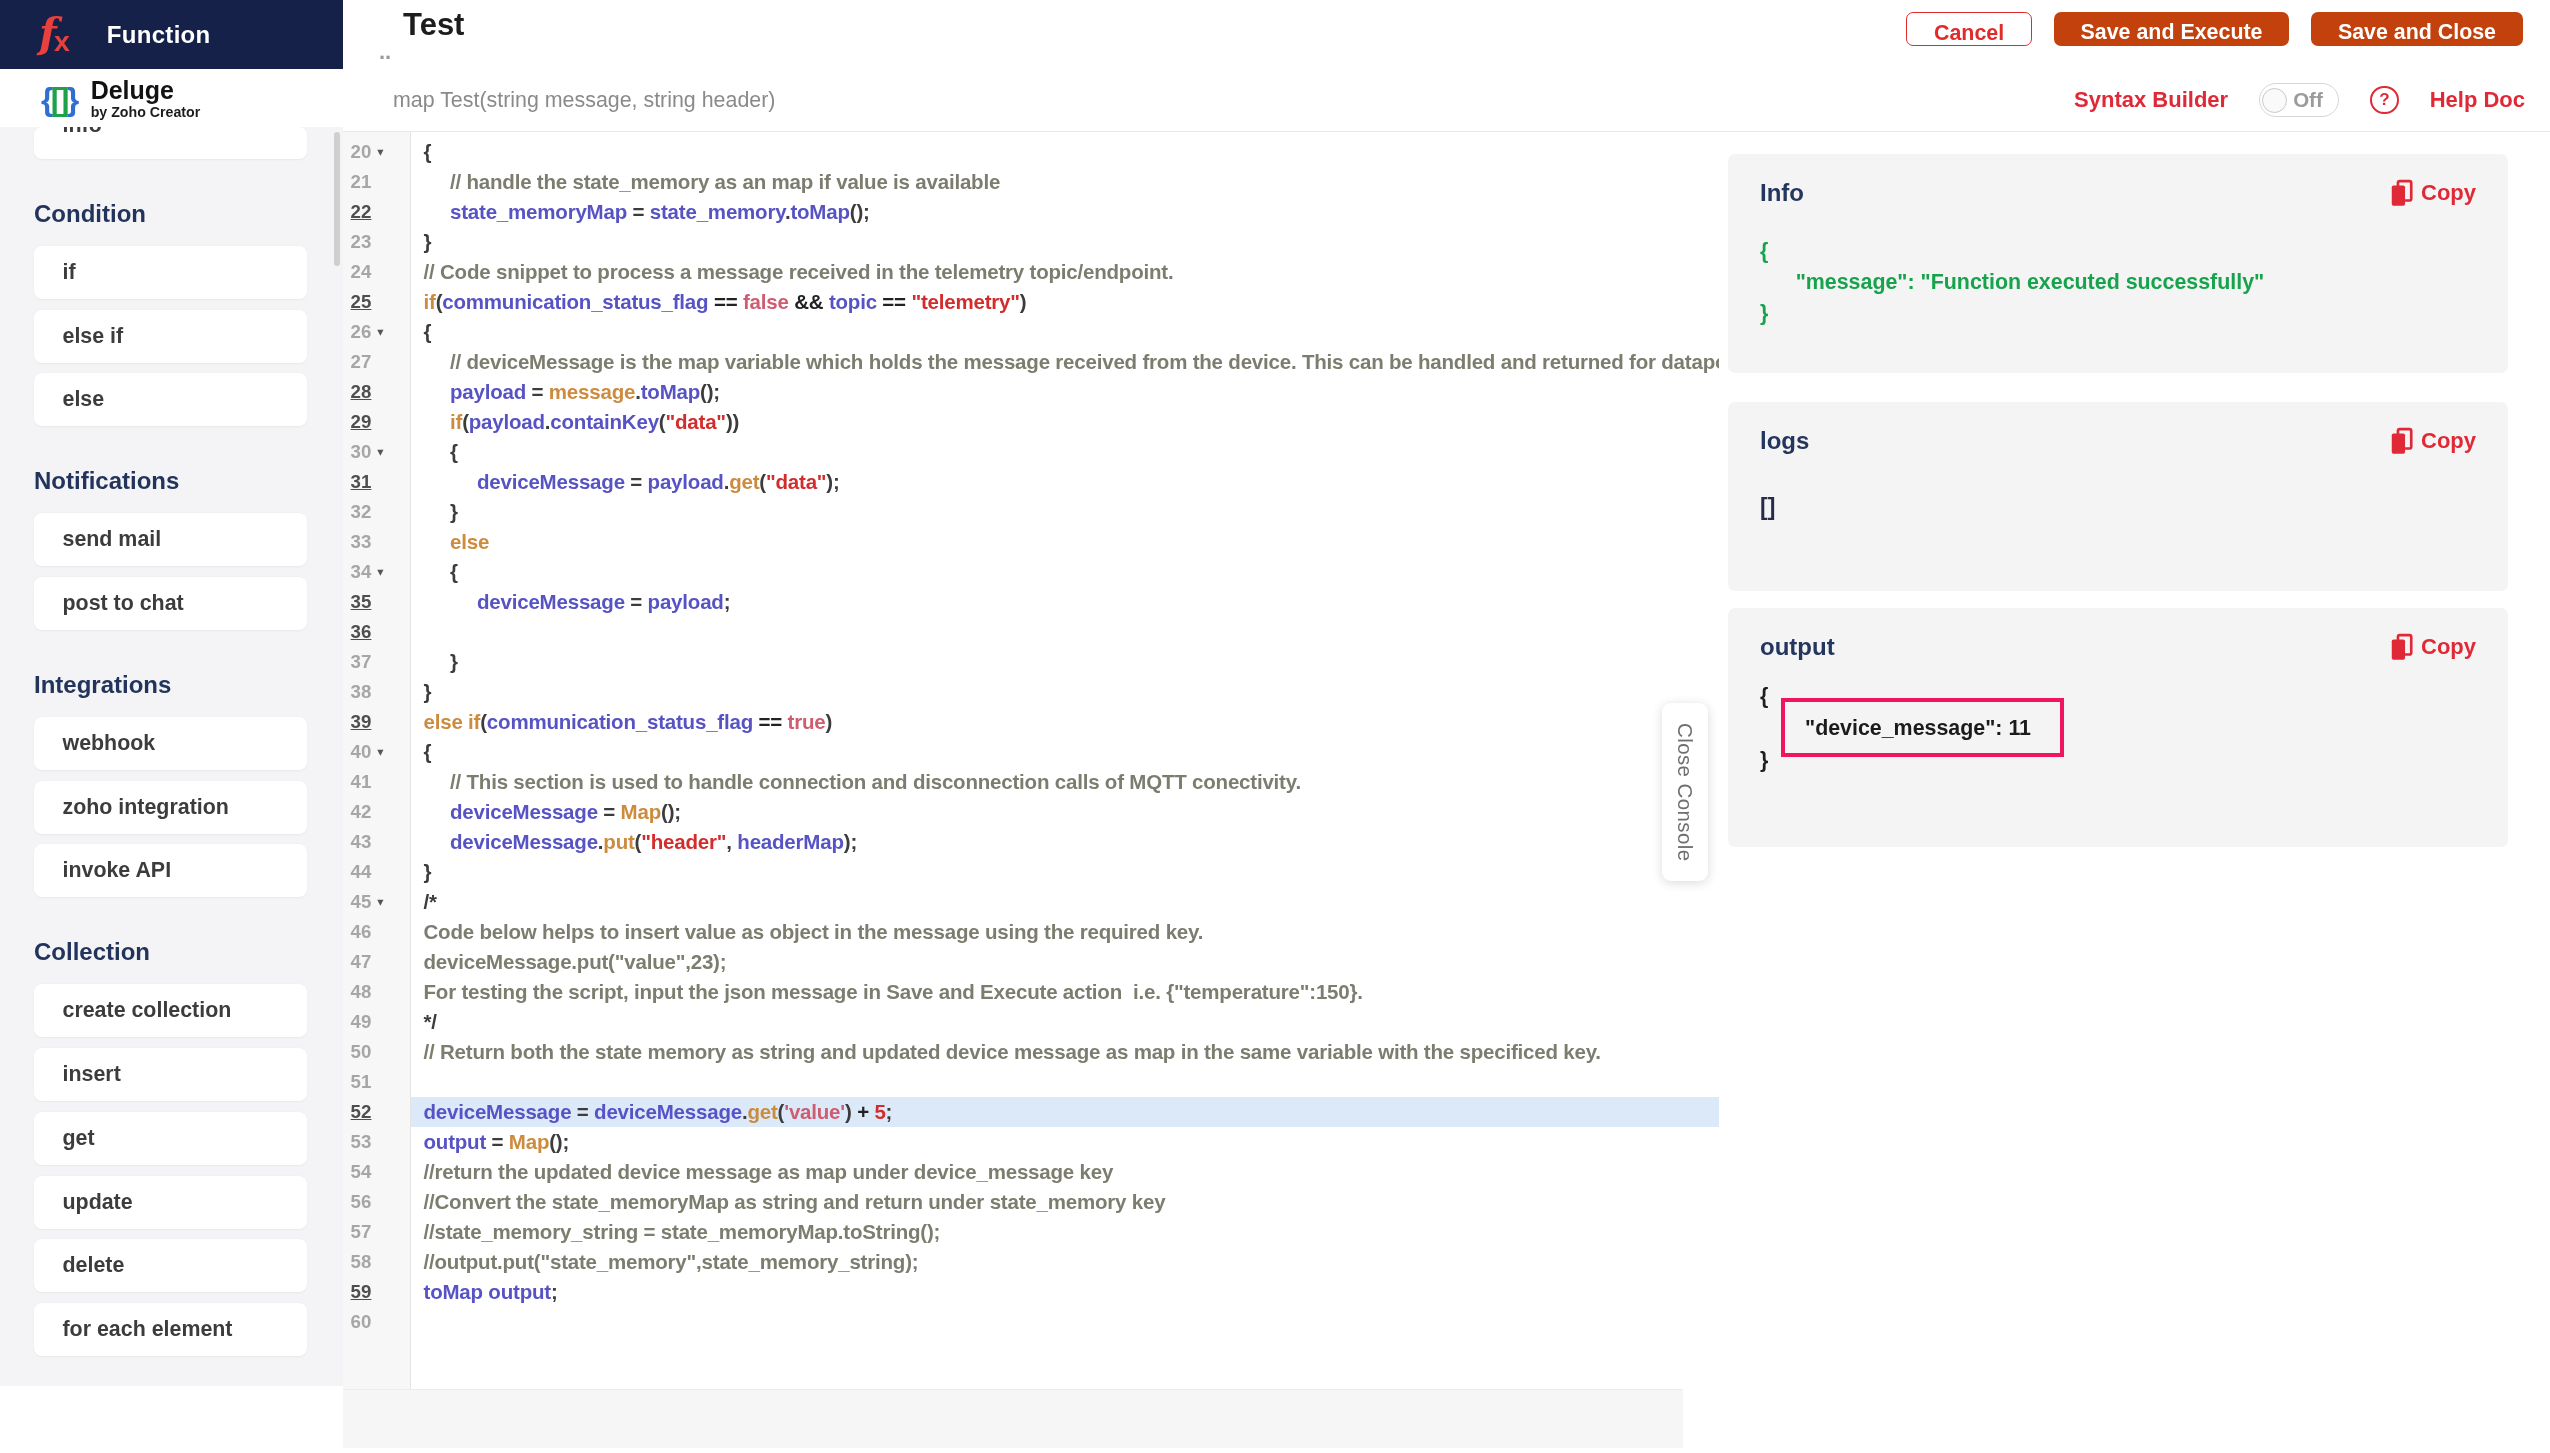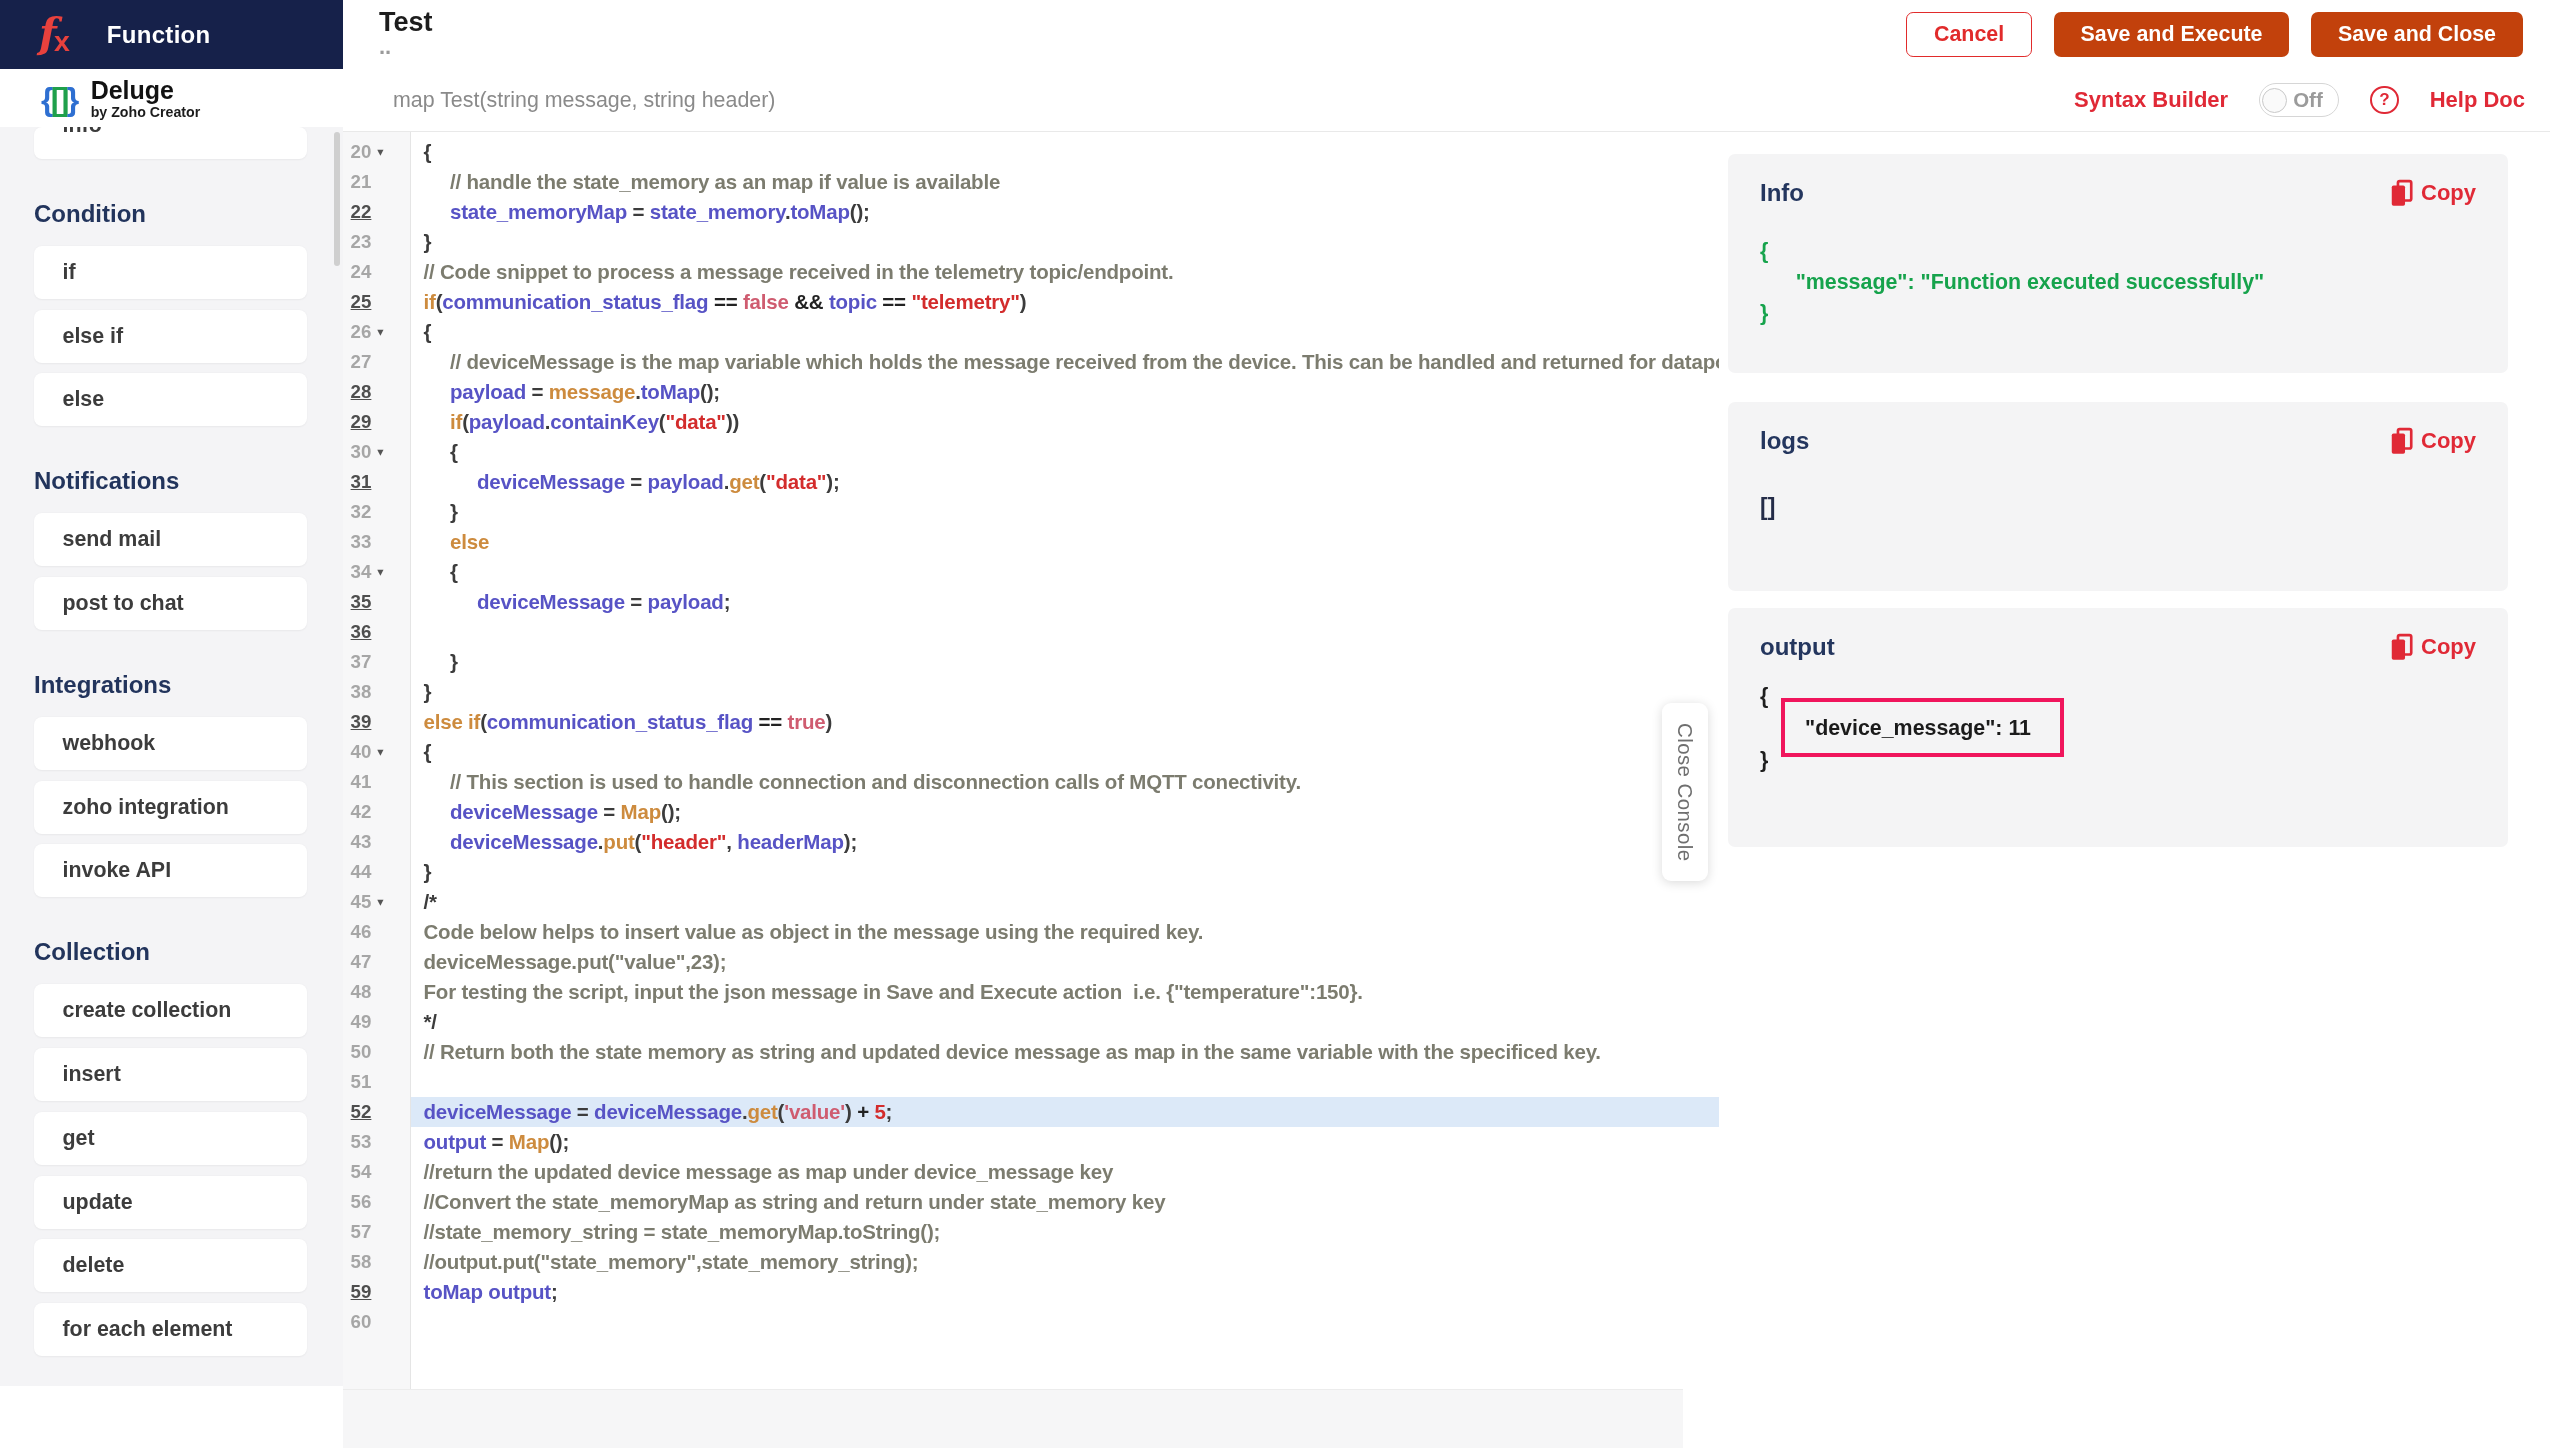--- a/index.html
+++ b/index.html
@@ -11,24 +11,24 @@
            display:flex;align-items:center;padding-left:39px;box-sizing:border-box;}
   .fx{color:#e8413d;font-weight:700;line-height:1;white-space:nowrap;}
   .fx .f{font-family:"DejaVu Serif",serif;font-style:italic;font-size:41px;}
   .fx .x{font-family:"Liberation Sans",sans-serif;font-size:28.5px;margin-left:-2.7px;vertical-align:-3.6px;}
   .nav-label{color:#fff;font-size:24px;font-weight:700;margin-left:37px;letter-spacing:0.3px;}
 
   
   .topbar{position:absolute;left:343px;top:0;width:2207px;height:69px;background:#fff;
           display:flex;justify-content:space-between;box-sizing:border-box;}
   .titlewrap{padding:7.1px 0 0 36px;}
-  .fn-title{font-size:27px;font-weight:700;color:#1d1d1d;}
+  .fn-title{font-size:31px;font-weight:700;color:#1d1d1d;margin-left:24px;}
   .fn-dots{font-size:22px;color:#9a9a9a;font-weight:700;line-height:14.2px;margin-top:1.8px;}
   .btns{display:flex;gap:21.4px;padding:11.6px 27px 0 0;}
-  .btn{height:45px;line-height:41px;padding:0 27px;border-radius:7.1px;font-size:21.4px;font-weight:700;
+  .btn{height:34px;line-height:41px;padding:0 27px;border-radius:7.1px;font-size:21.4px;font-weight:700;
        box-sizing:border-box;white-space:nowrap;cursor:pointer;}
   .btn.outline{border:1.8px solid #e12b2b;color:#e12b2b;background:#fff;}
   .btn.solid{background:#c2410c;color:#fff;border:none;}
 
   
   .subhdr{position:absolute;left:343px;top:69px;width:2207px;height:63px;background:#fff;
           border-bottom:1.8px solid #e9e9e9;display:flex;align-items:center;
           justify-content:space-between;box-sizing:border-box;}
   .sig{color:#8a8a8a;font-size:21.4px;padding-left:50px;}
   .sb-cluster{display:flex;align-items:center;gap:31px;padding-right:25px;}

